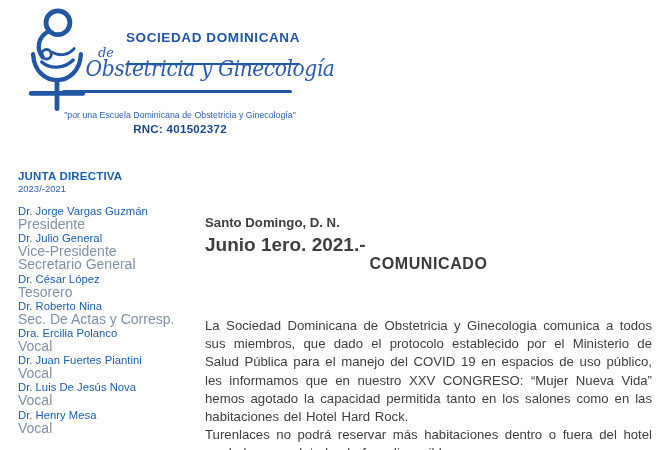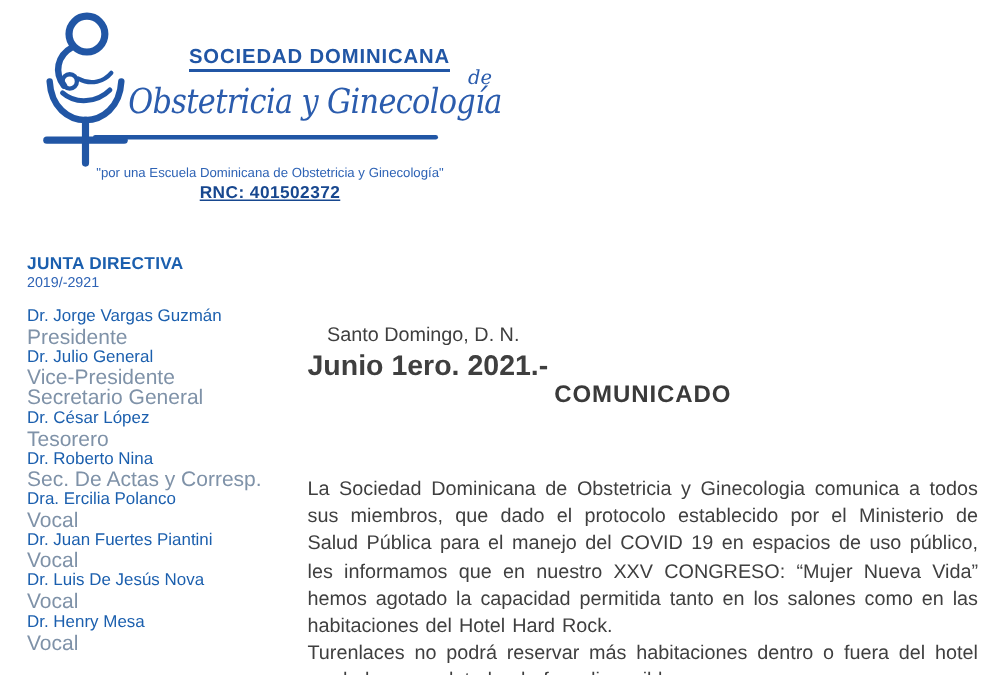--- a/index.html
+++ b/index.html
@@ -16,52 +16,52 @@
     position:relative;width:662px;height:450px;background:#ffffff;
     overflow:hidden;font-family:"Liberation Sans",sans-serif;
     -webkit-font-smoothing:antialiased;
   }
   
   .logo{position:absolute;left:14px;top:2px;}
   .org-top{
     position:absolute;left:98px;top:30px;width:230px;text-align:center;
     font-size:13.5px;font-weight:bold;letter-spacing:.6px;color:var(--brand-blue);
   }
-  .org-top span{border-bottom:2px solid var(--brand-blue);padding-bottom:1px;}
+  .org-top span{border-bottom:2px solid var(--brand-blue);padding-bottom:18px;}
   .org-de{
-    position:absolute;left:98px;top:45px;width:230px;text-align:right;
+    position:absolute;left:98px;top:45px;width:230px;text-align:left;
     font-family:"DejaVu Serif",serif;font-style:italic;font-size:13px;color:var(--script-blue);
   }
   .org-script{
     position:absolute;left:60px;top:55px;width:300px;text-align:center;white-space:nowrap;
     font-family:"DejaVu Serif",serif;font-style:italic;font-size:23px;color:var(--script-blue);
     transform:scaleX(.88);transform-origin:50% 50%;letter-spacing:-0.5px;
   }
   .rule{position:absolute;left:62px;top:90px;width:230px;height:3px;background:var(--brand-blue);border-radius:2px;}
   .founded{
     position:absolute;left:40px;top:99px;width:280px;text-align:center;
     font-size:9.5px;font-weight:bold;color:var(--light-blue);letter-spacing:.2px;
   }
   .motto{
     position:absolute;left:40px;top:110px;width:280px;text-align:center;
     font-size:8.8px;color:var(--light-blue);
   }
   .rnc{
     position:absolute;left:40px;top:123px;width:280px;text-align:center;
-    font-size:11.5px;font-weight:bold;color:var(--dark-blue);letter-spacing:.3px;text-decoration:underline;
+    font-size:11.5px;font-weight:bold;color:var(--dark-blue);letter-spacing:.3px;
   }
   
   .junta{position:absolute;left:18px;top:170px;width:180px;}
   .junta-title{font-size:11.5px;font-weight:bold;color:var(--name-blue);letter-spacing:.2px;}
   .junta-period{font-size:9.5px;color:var(--light-blue);margin-top:1px;margin-bottom:11px;}
   .member{margin-bottom:3.2px;}
   .member-name{font-size:11.3px;font-weight:normal;color:var(--name-blue);line-height:13px;}
   .member-role{font-size:14px;color:var(--role-gray);line-height:10px;margin-top:1px;}
   
-  .place{position:absolute;left:218px;top:215px;font-size:13.2px;font-weight:normal;color:var(--body-ink);}
+  .place{position:absolute;left:205px;top:215px;font-size:13.2px;font-weight:bold;color:var(--body-ink);}
   .date{position:absolute;left:205px;top:234px;font-size:19px;font-weight:bold;color:var(--body-ink);}
   .letter-title{
     position:absolute;left:205px;top:255px;width:447px;margin:0;text-align:center;
     font-size:16px;font-weight:bold;color:#3a3a3a;letter-spacing:.6px;
   }
   .para{
     position:absolute;left:205px;width:447px;margin:0;
     font-size:13.2px;line-height:18.2px;text-align:justify;color:var(--body-ink);
     word-spacing:1px;
   }
@@ -86,21 +86,21 @@
 
   <div class="org-top"><span>SOCIEDAD DOMINICANA</span></div>
   <div class="org-de">de</div>
   <div class="org-script">Obstetricia y Ginecología</div>
   <div class="rule"></div>
   <div class="motto">"por una Escuela Dominicana de Obstetricia y Ginecología"</div>
   <div class="rnc">RNC: 401502372</div>
 
   <aside class="junta">
     <div class="junta-title">JUNTA DIRECTIVA</div>
-    <div class="junta-period">2019/-2921</div>
+    <div class="junta-period">2023/-2021</div>
     <div>
   <div class="member">
     <div class="member-name">Dr. Jorge Vargas Guzmán</div>
     <div class="member-role">Presidente</div>
   </div>
 
   <div class="member">
     <div class="member-name">Dr. Julio General</div>
     <div class="member-role">Vice-Presidente</div>
   </div>

